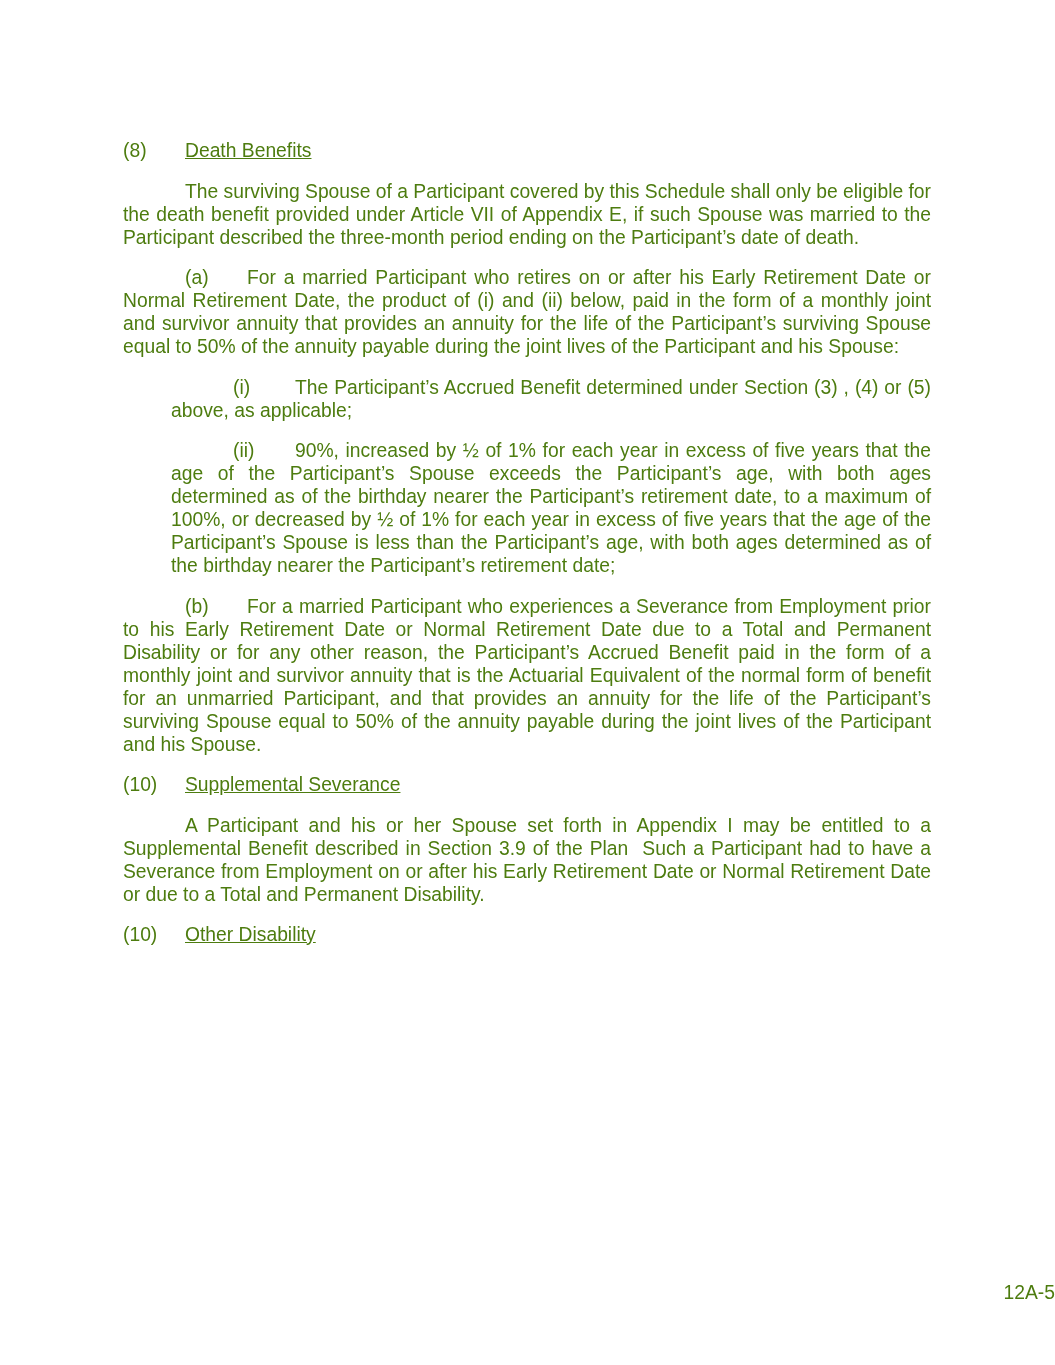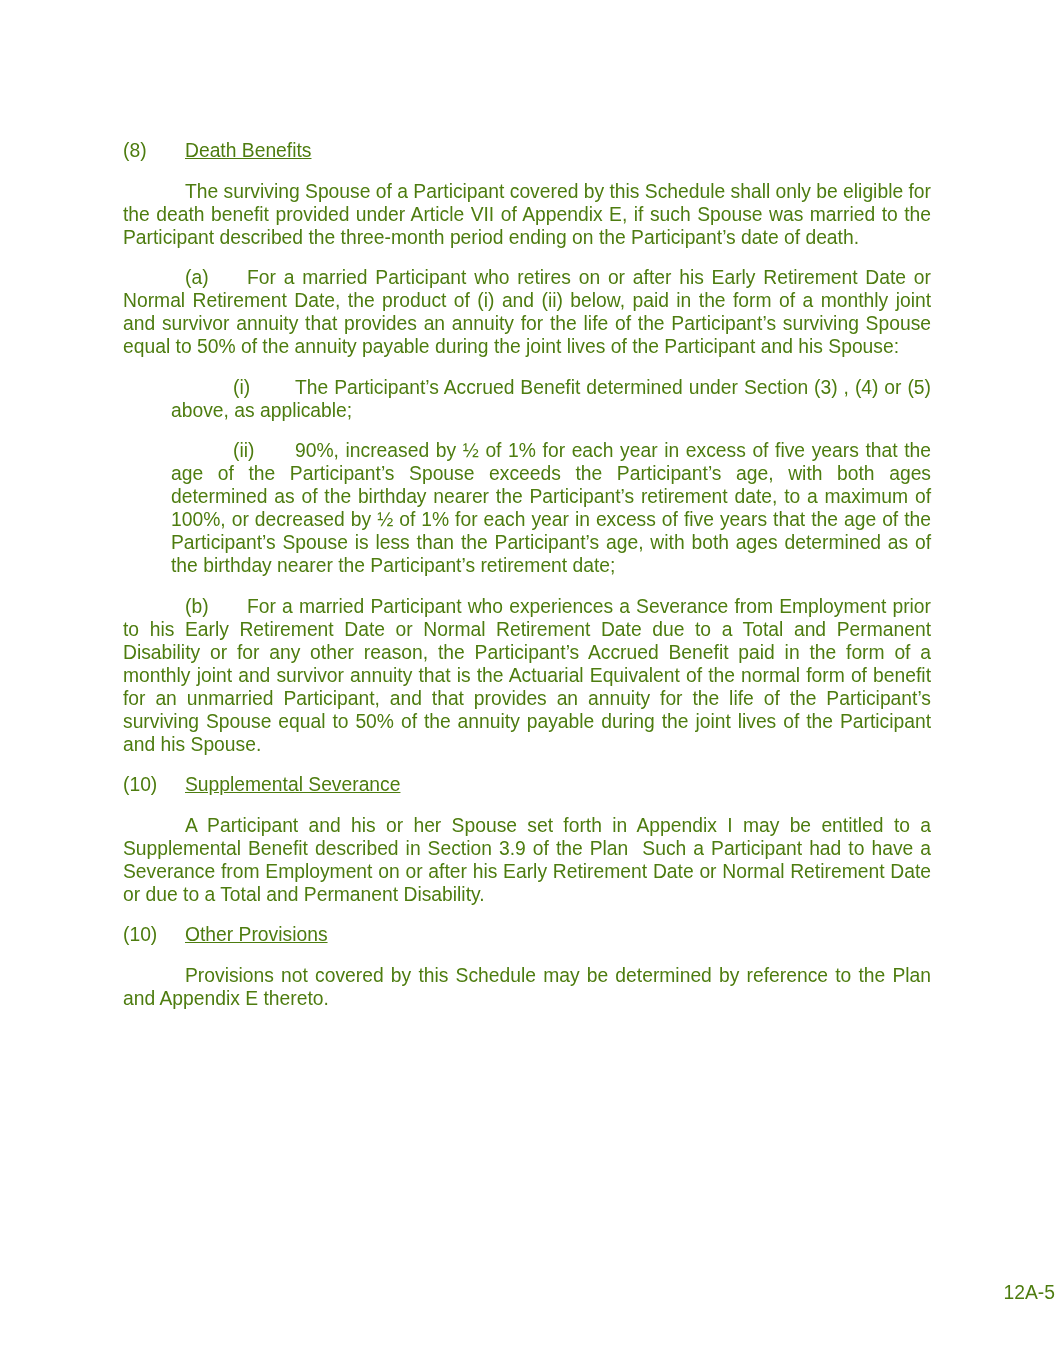--- a/index.html
+++ b/index.html
@@ -78,21 +78,20 @@
 
     <p class="para"><span class="plabel">(b)</span><span>For a married Participant who experiences a Severance from Employment prior to his Early Retirement Date or Normal Retirement Date due to a Total and Permanent Disability or for any other reason, the Participant’s Accrued Benefit paid in the form of a monthly joint and survivor annuity that is the Actuarial Equivalent of the normal form of benefit for an unmarried Participant, and that provides an annuity for the life of the Participant’s surviving Spouse equal to 50% of the annuity payable during the joint lives of the Participant and his Spouse.</span></p>
 
     <div class="heading">
       <span class="num">(10)</span><span class="title">Supplemental Severance</span>
     </div>
 
     <p class="para">A Participant and his or her Spouse set forth in Appendix I may be entitled to a Supplemental Benefit described in Section 3.9 of the Plan&nbsp; Such a Participant had to have a Severance from Employment on or after his Early Retirement Date or Normal Retirement Date or due to a Total and Permanent Disability.</p>
 
     <div class="heading">
-      <span class="num">(10)</span><span class="title">Other Provisions</span>
+      <span class="num">(10)</span><span class="title">Other Disability</span>
     </div>
 
-    <p class="para">Provisions not covered by this Schedule may be determined by reference to the Plan and Appendix E thereto.</p>
 
   </main>
 
   <div class="footer">12A-5</div>
 </div>
 
 </body></html>

